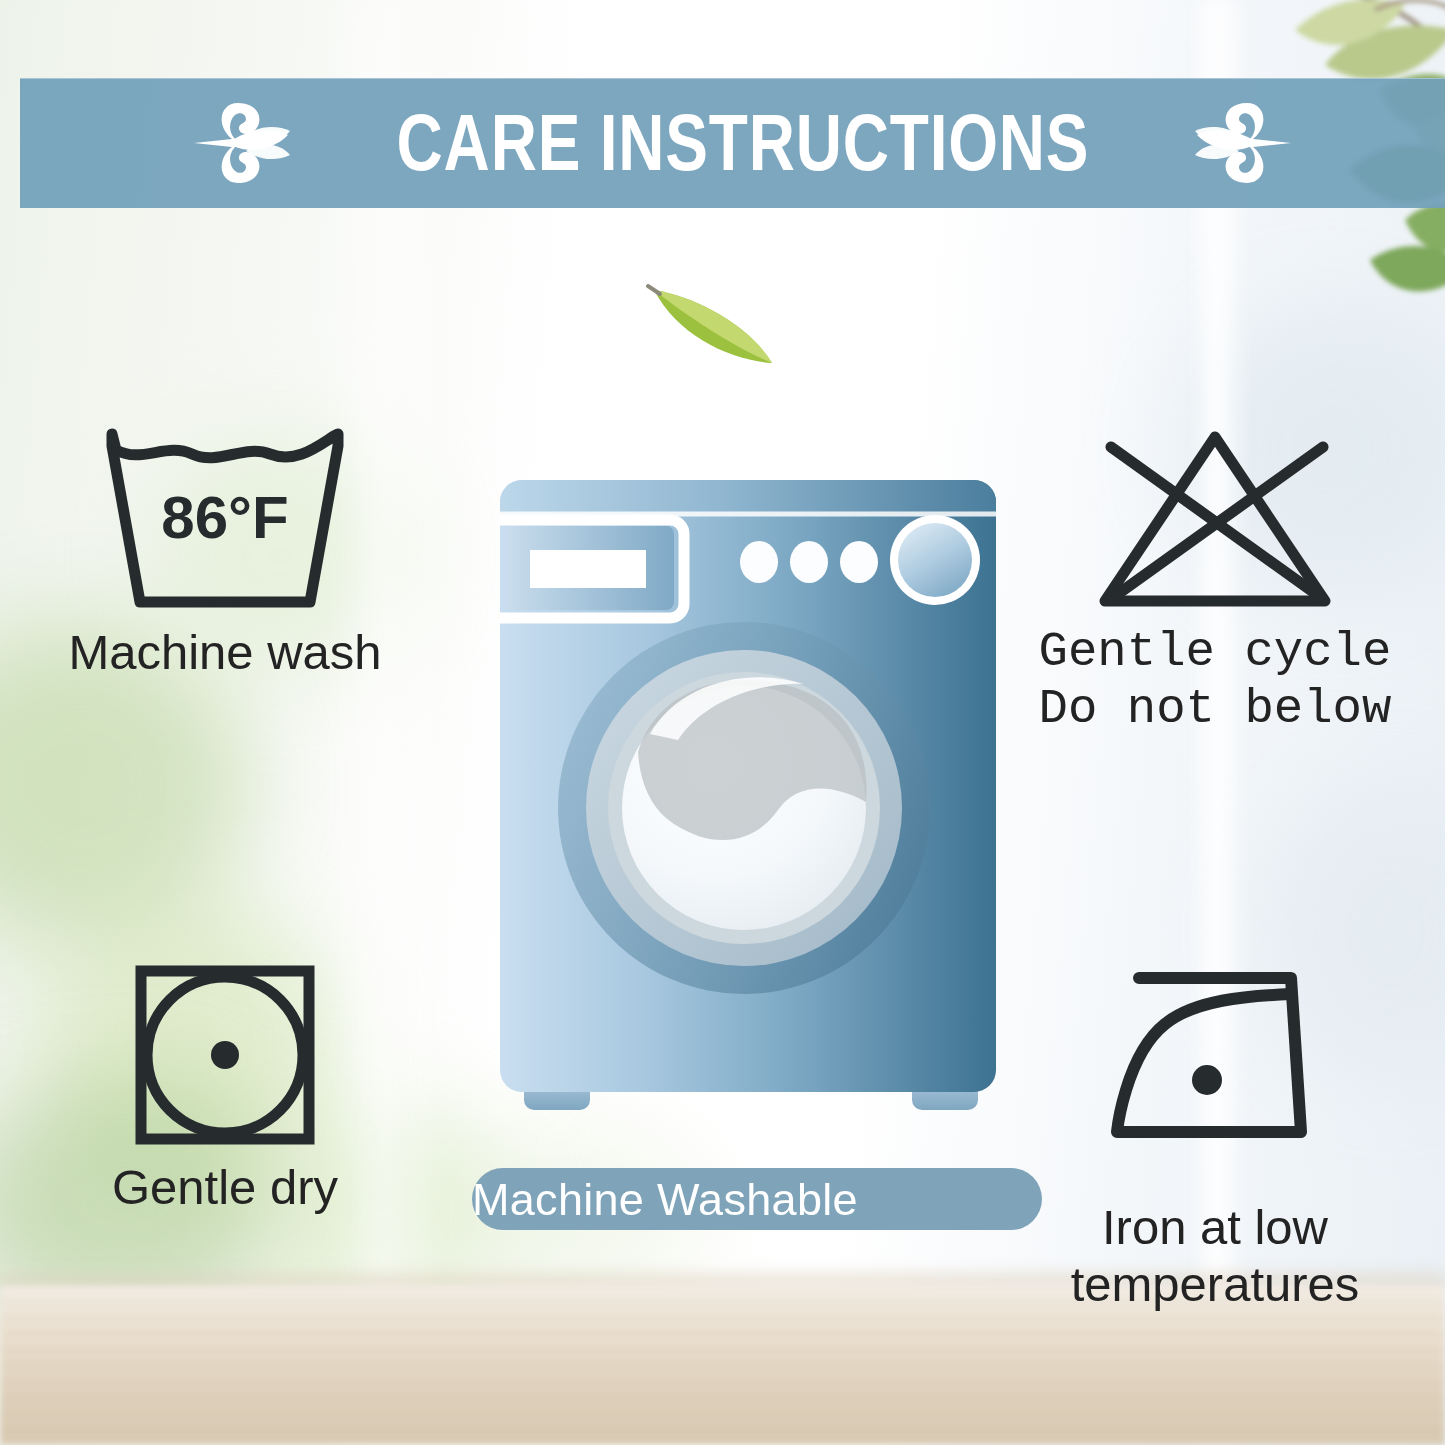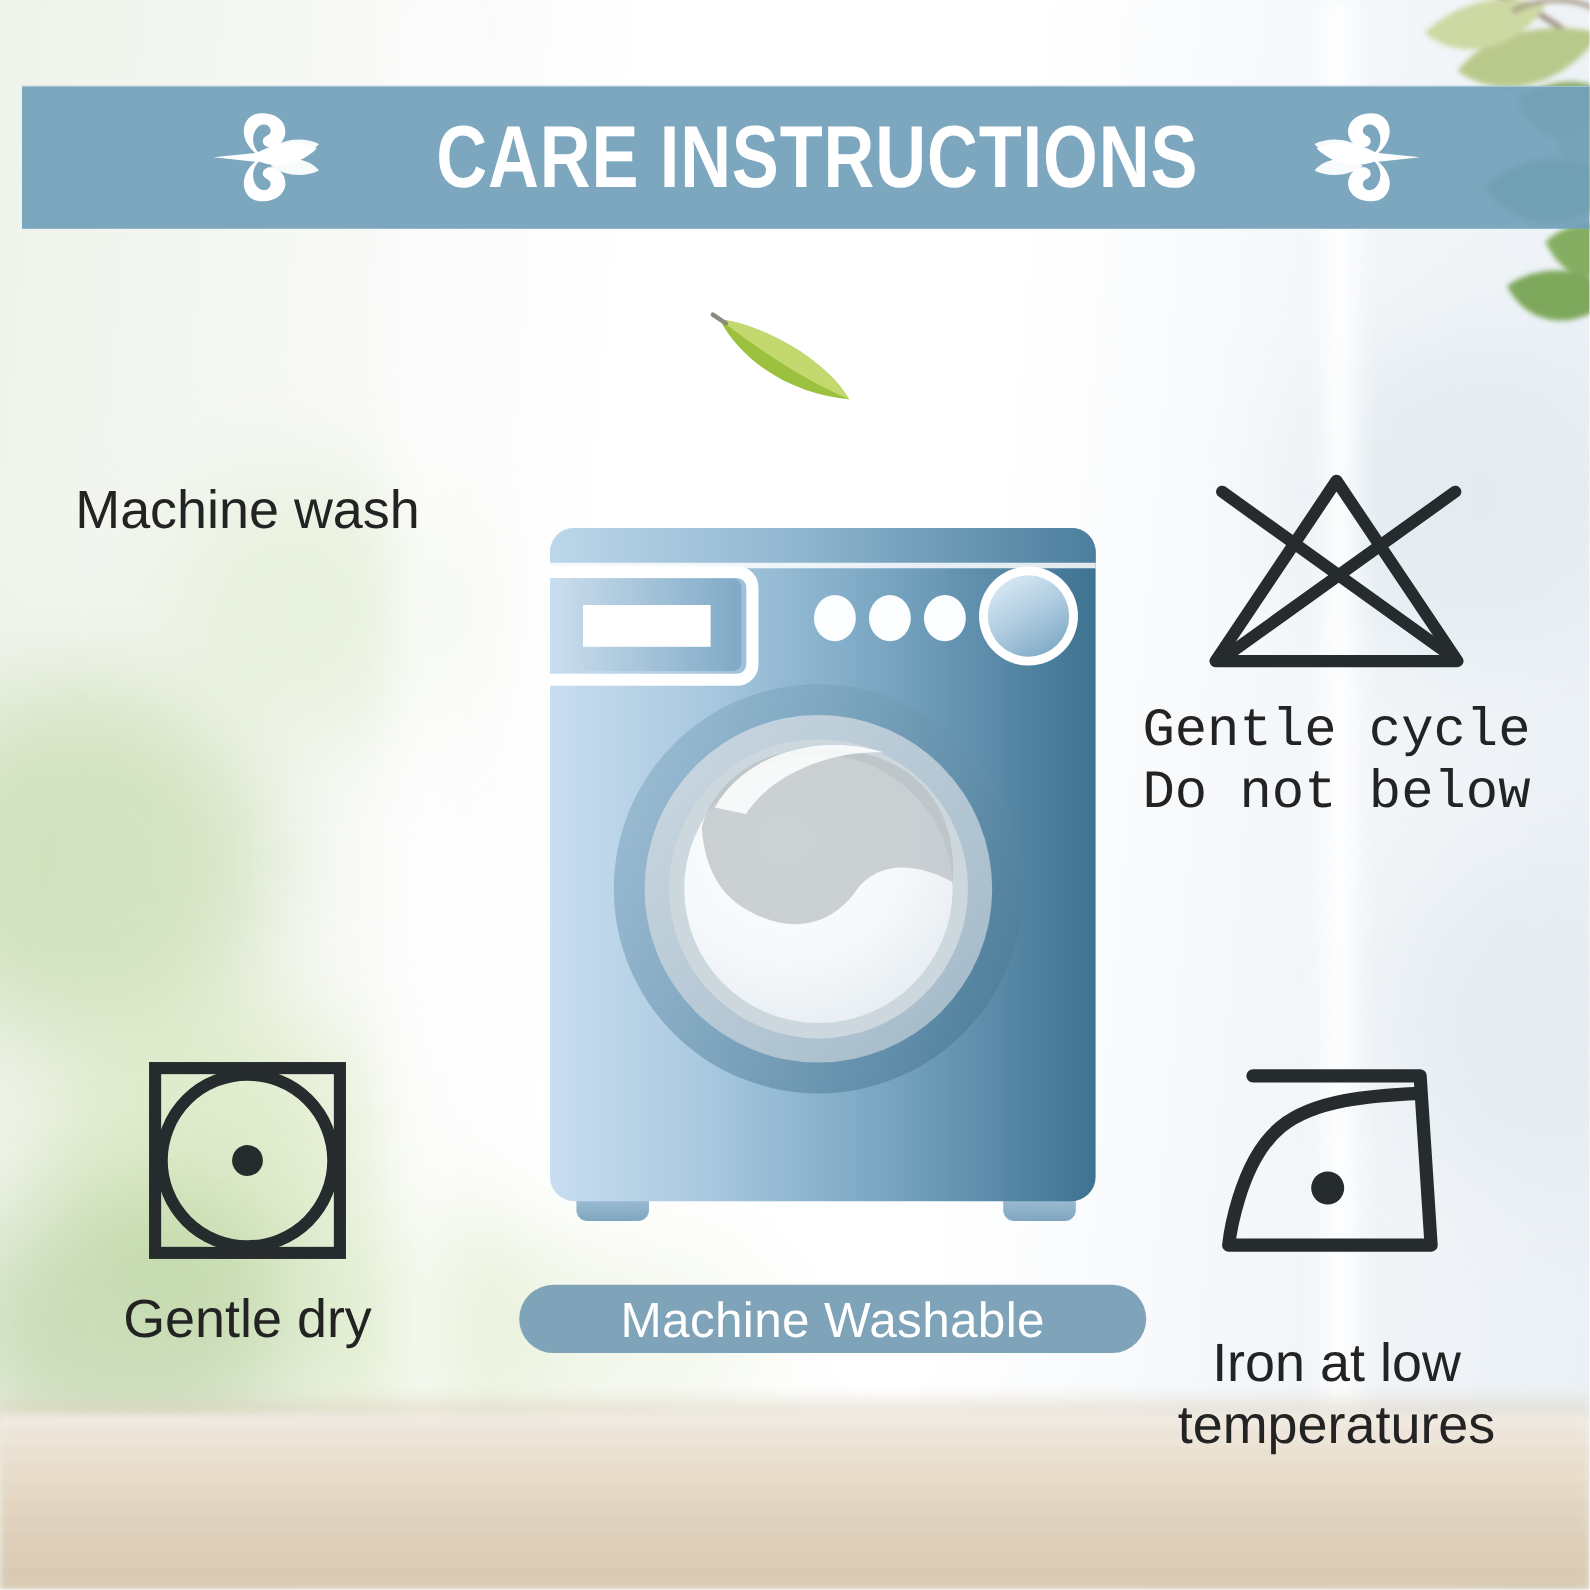--- a/index.html
+++ b/index.html
@@ -74,42 +74,42 @@
 
   
   .care {
     position:absolute;
     display:flex; flex-direction:column; align-items:center;
     width:430px;
   }
   .care .sym { height:200px; display:flex; align-items:center; justify-content:center; }
   .care .sym svg { display:block; }
   .care .caption {
-    margin-top:16px;
+    margin-top:4px;
     text-align:center;
     color:#232323;
     font-size:49px;
     line-height:1.16;
     white-space:nowrap;
   }
   #care-wash   { left:10px;  top:420px; }
   #care-bleach { left:1000px; top:420px;font-family:Liberation Mono, monospace; }
   #care-dry    { left:10px;   top:955px; }
   #care-iron   { left:1000px; top:955px;gap:40px; }
 
   
   #machine { position:absolute; left:478px; top:452px; width:540px; height:670px; }
   #machine svg { width:100%; height:100%; display:block; }
 
   
   #badge {
     position:absolute; left:472px; top:1168px; width:570px; height:62px;
     background:#7fa3b8;
     border-radius:31px;
-    display:flex; align-items:center; justify-content:center;
+    display:flex; align-items:center; justify-content:flex-start;
   }
   #badge span {
     color:#ffffff; font-size:45px; line-height:1; letter-spacing:.3px;
   }
 </style>
 </head>
 <body>
 
 <div id="bg">
   <div class="bg-base"></div>
@@ -168,20 +168,27 @@
     <svg viewBox="0 0 120 96">
       <path fill="#ffffff" d="M58 8 C78 8 84 24 76 34 C70 41 60 40 59 34 C58 28 66 29 66 24 C66 19 60 16 55 20 C48 26 48 40 58 46 L58 50 C48 56 48 70 55 76 C60 80 66 77 66 72 C66 67 58 68 59 62 C60 56 70 55 76 62 C84 72 78 88 58 88 C46 88 40 78 42 68 C43 62 47 56 52 52 L14 48 L52 44 C47 40 43 34 42 28 C40 18 46 8 58 8 Z"></path>
       <path fill="#ffffff" d="M52 48 C70 34 96 32 112 40 C96 56 70 60 52 48 Z" transform="translate(-4,0)"></path>
       <path fill="#ffffff" d="M66 40 C80 30 98 30 110 36 C100 48 80 50 66 40 Z" opacity=".95"></path>
       <path fill="#ffffff" d="M66 56 C80 66 98 66 110 60 C100 48 80 46 66 56 Z" opacity=".95"></path>
     </svg>
   </span>
 </div>
 
 <div class="care" id="care-wash">
+  <div class="sym">
+    <svg width="262" height="200" viewBox="0 0 262 200">
+      <path d="M18 14 L22 30 C48 44 72 22 98 34 C124 46 150 24 176 34 C202 44 224 26 240 16
+               L244 14 L244 26 L216 182 L46 182 L18 26 Z" fill="none" stroke="#262b2e" stroke-width="11" stroke-linejoin="round" stroke-linecap="round"></path>
+      <text x="131" y="118" text-anchor="middle" font-family="Liberation Sans, sans-serif" font-size="60" font-weight="700" fill="#262b2e">86°F</text>
+    </svg>
+  </div>
   <div class="caption">
     <div>Machine wash</div>
   </div>
 </div>
 
 <div class="care" id="care-bleach">
   <div class="sym">
     <svg width="260" height="190" viewBox="0 0 260 190">
       <path d="M130 12 L240 176 L20 176 Z" fill="none" stroke="#262b2e" stroke-width="11" stroke-linejoin="round"></path>
       <line x1="26" y1="22" x2="238" y2="174" stroke="#262b2e" stroke-width="11" stroke-linecap="round"></line>

